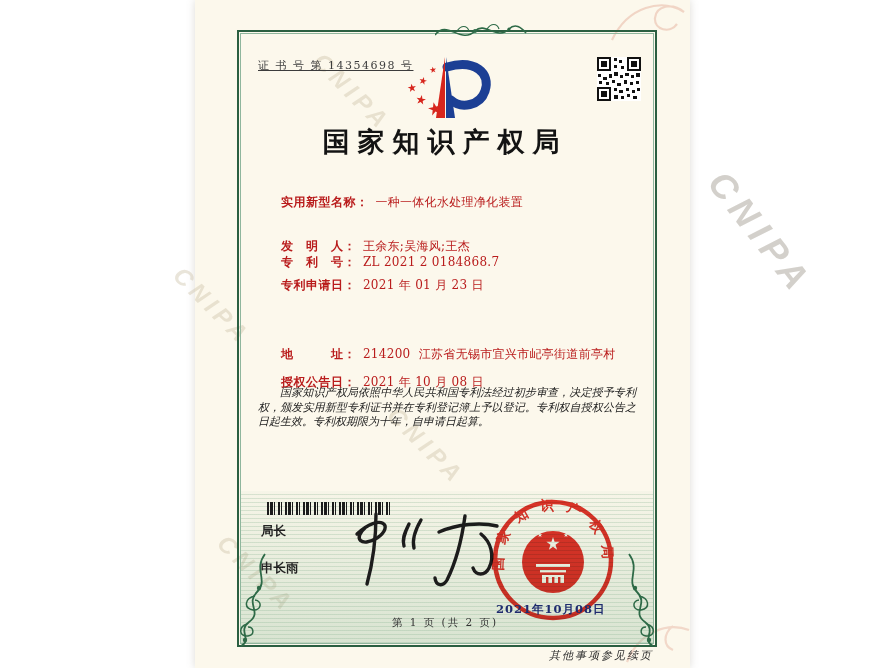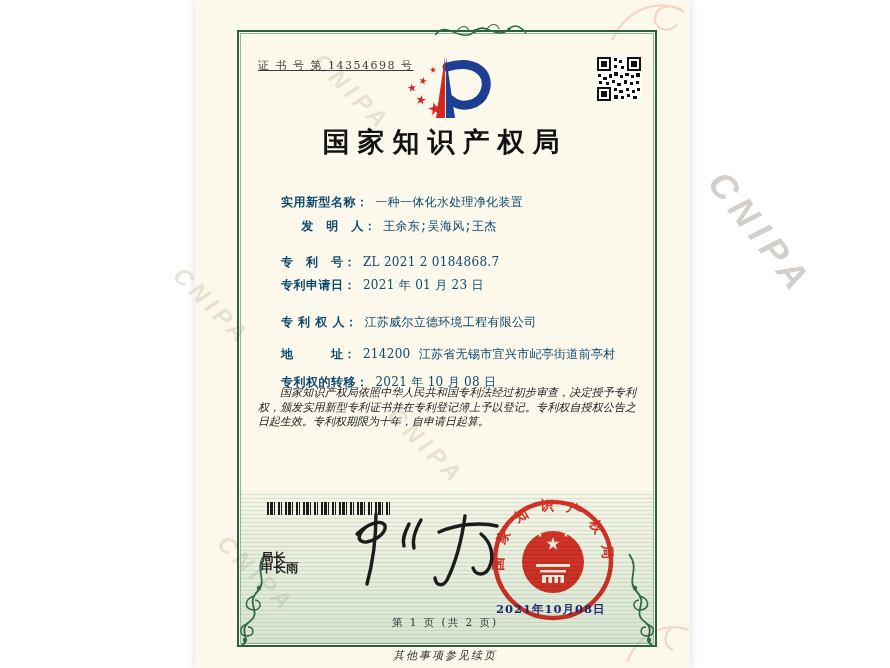--- a/index.html
+++ b/index.html
@@ -14,38 +14,38 @@
   .band{position:absolute;left:2px;right:2px;bottom:2px;height:152px;
         background:linear-gradient(rgba(140,185,150,.05),rgba(125,175,140,.28)),
         repeating-linear-gradient(180deg,rgba(90,150,110,0) 0 3px,rgba(90,150,110,.20) 3px 4px);}
   .wm{position:absolute;font-family:"Liberation Sans",sans-serif;font-weight:700;font-style:italic;
       letter-spacing:5px;pointer-events:none;white-space:pre;}
   .wm-page{color:#cdc2a8;opacity:.42;font-size:24px;transform:rotate(45deg);}
   .wm-out{color:#b7b2a9;opacity:.6;font-size:36px;transform:rotate(52deg);letter-spacing:7px;}
   .cert-no{position:absolute;left:63px;top:58px;font-size:11px;letter-spacing:1.5px;color:#3c3c3c;white-space:pre;text-decoration:underline;}
   .title{position:absolute;left:42px;width:416px;top:124px;text-align:center;font-size:27px;
          font-weight:700;letter-spacing:8px;color:#131313;white-space:pre;}
-  .frow{position:absolute;left:63px;white-space:pre;font-size:12px;color:#0c4a6e;}
+  .frow{position:absolute;left:63px;white-space:pre;font-size:12px;color:#b91c1c;}
   .flabel{font-weight:700;letter-spacing:.5px;}
   .fvalue{margin-left:7px;letter-spacing:.3px;}
   .pair2{position:absolute;left:255px;top:0;white-space:pre;}
   .bodytext{position:absolute;left:63px;top:386px;width:378px;font-size:11px;line-height:1.34;
             text-align:justify;color:#202020;font-style:italic;}
   .bodytext p{margin:0;text-indent:2em;}
   .barcode{position:absolute;left:72px;top:502px;width:126px;height:13px;
     background:repeating-linear-gradient(90deg,#1b1b1b 0 2px,transparent 2px 3px,#1b1b1b 3px 6px,
     transparent 6px 7px,#1b1b1b 7px 8px,transparent 8px 11px,#1b1b1b 11px 13px,transparent 13px 14px,
     #1b1b1b 14px 15px,transparent 15px 18px);}
   .signer{position:absolute;left:66px;font-family:"Liberation Sans",sans-serif;font-weight:700;
           font-size:12.5px;color:#222;white-space:pre;}
   .seal-date{position:absolute;left:301px;top:584px;font-size:11.5px;font-weight:700;color:#1e2b6e;
              letter-spacing:1px;white-space:pre;z-index:6;margin-top:18px;}
   .pagenum{position:absolute;left:42px;width:416px;top:616px;text-align:center;font-size:10.5px;
            color:#333;letter-spacing:2px;white-space:pre;}
-  .contnote{position:absolute;left:42px;width:416px;top:648px;text-align:center;font-size:11px;
+  .contnote{position:absolute;left:42px;width:416px;top:648px;text-align:right;font-size:11px;
             color:#2e2e2e;font-style:italic;letter-spacing:2px;white-space:pre;}
   svg{display:block;}
   .abs{position:absolute;}
 </style>
 </head>
 <body>
 
 <div class="canvas">
 
   <div class="wm wm-out" style="left:688px;top:212px;">CNIPA</div>
@@ -153,46 +153,43 @@
         <rect x="30" y="37" width="3" height="3"></rect>
           <rect x="36" y="39" width="4" height="3"></rect>
       </g>
     </svg>
 
     <div class="title">国家知识产权局</div>
 
     <div class="frow" style="top:180px;">
       <span class="flabel">实用新型名称：</span><span class="fvalue">一种一体化水处理净化装置</span>
     </div>
-    <div class="frow" style="top:204px;font-family:Liberation Mono, monospace;">
+    <div class="frow" style="top:224px;">
       <span class="flabel">发　明　人：</span><span class="fvalue">王余东;吴海风;王杰</span>
     </div>
     <div class="frow" style="top:240px;">
       <span class="flabel">专　利　号：</span><span class="fvalue">ZL 2021 2 0184868.7</span>
     </div>
     <div class="frow" style="top:263px;">
       <span class="flabel">专利申请日：</span><span class="fvalue">2021 年 01 月 23 日</span>
     </div>
-    <div class="frow" style="top:300px;">
-      <span class="flabel">专 利 权 人：</span><span class="fvalue">江苏威尔立德环境工程有限公司</span>
-    </div>
     <div class="frow" style="top:332px;">
       <span class="flabel">地　　　址：</span><span class="fvalue">214200  江苏省无锡市宜兴市屺亭街道前亭村</span>
     </div>
     <div class="frow" style="top:360px;width:380px;">
-      <span class="flabel">专利权的转移：</span><span class="fvalue">2021 年 10 月 08 日</span>
+      <span class="flabel">授权公告日：</span><span class="fvalue">2021 年 10 月 08 日</span>
     </div>
 
     <div class="bodytext">
       <p>国家知识产权局依照中华人民共和国专利法经过初步审查，决定授予专利权，颁发实用新型专利证书并在专利登记簿上予以登记。专利权自授权公告之日起生效。专利权期限为十年，自申请日起算。</p>
     </div>
 
     <div class="barcode"></div>
 
-    <div class="signer" style="top:550px;">局长</div>
+    <div class="signer" style="top:523px;">局长</div>
     <div class="signer" style="top:560px;border-radius:8px;">申长雨</div>
 
     <svg class="abs" style="left:148px;top:508px;" width="170" height="82" viewBox="0 0 170 82">
       <g stroke="#1c1c1c" stroke-width="3.4" fill="none" stroke-linecap="round">
         <path d="M14 26 C 38 4, 52 18, 34 30 C 18 40, 10 30, 22 20"></path>
         <path d="M33 6 C 33 28, 30 54, 24 76"></path>
         <path d="M66 16 C 61 26, 59 32, 61 38"></path>
         <path d="M78 12 C 71 24, 69 32, 71 40"></path>
         <path d="M96 24 C 114 16, 138 14, 154 18"></path>
         <path d="M122 8 C 119 30, 114 52, 104 72 C 100 79, 93 78, 92 70"></path>

